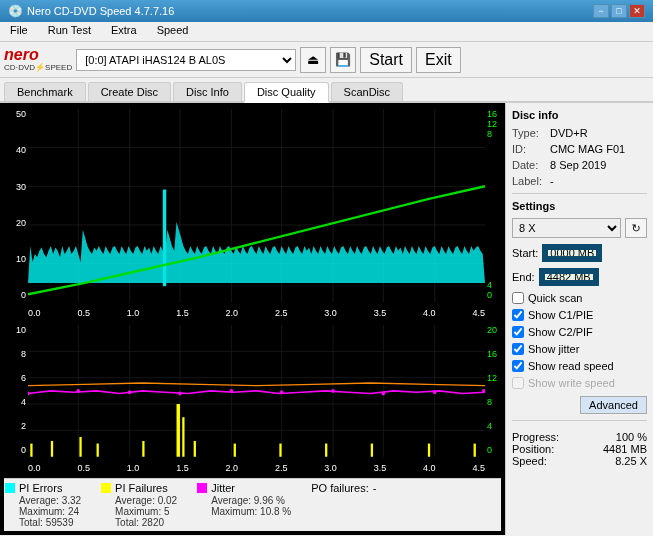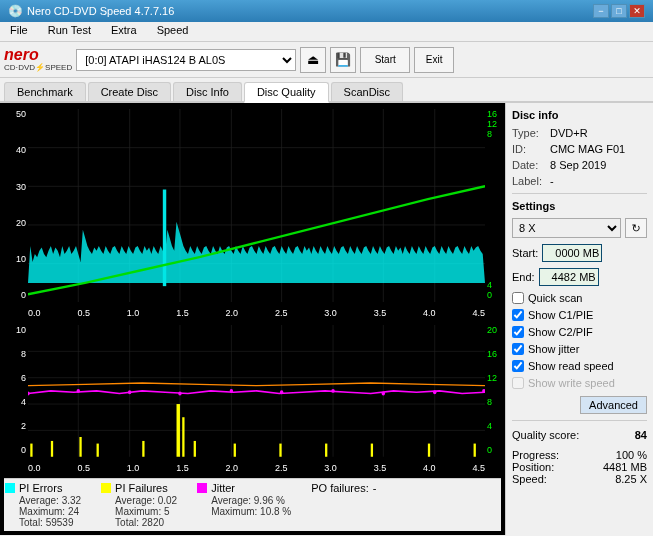--- a/index.html
+++ b/index.html
@@ -61,21 +61,21 @@
       padding: 0 4px;
       gap: 4px;
     }
     .drive-select {
       height: 22px; border: 1px solid #aaa; background: white;
       padding: 0 4px; font-size: 11px; flex: 1; min-width: 0; max-width: 220px;
     }
     .toolbar-btn {
       height: 26px; padding: 0 8px;
       border: 1px solid #aaa; background: #f5f5f5;
-      cursor: pointer; font-size: 10px;
+      cursor: pointer; font-size: 16px;
       display: flex; align-items: center; justify-content: center;
     }
     .toolbar-icon-btn {
       width: 26px; height: 26px;
       border: 1px solid #aaa; background: #f5f5f5;
       cursor: pointer;
       display: flex; align-items: center; justify-content: center;
       font-size: 13px;
     }
 
@@ -232,21 +232,21 @@
     }
     .speed-select {
       flex: 1;
       height: 20px;
       border: 1px solid #aaa;
       font-size: 11px;
       padding: 0 2px;
     }
     .mb-input {
       width: 60px; height: 18px;
-      border: 1px solid #0c4a6e;
+      border: 6px solid #0c4a6e;
       font-size: 11px;
       padding: 0 2px;
       text-align: right;
     }
     .mb-label { font-size: 11px; }
     .input-row { display: flex; align-items: center; gap: 4px; margin-bottom: 2px; }
     .checkbox-row { display: flex; align-items: center; gap: 4px; margin-bottom: 1px; }
     .checkbox-row input { width: 12px; height: 12px; }
     .advanced-btn {
       background: #d4e4f4;
@@ -577,24 +577,20 @@
     </div>
     <div class="checkbox-row">
       <input type="checkbox" disabled="" style="">
       <span style="color:#aaa;">Show write speed</span>
     </div>
 
     <button class="advanced-btn">Advanced</button>
 
     <div class="divider"></div>
 
-    <div class="quality-score-row">
-      <span>Quality score:</span>
-      <span class="score-value">84</span>
-    </div>
 
     <div class="progress-section">
       <div class="progress-row">
         <span>Progress:</span>
         <span>100 %</span>
       </div>
       <div class="progress-row">
         <span>Position:</span>
         <span>4481 MB</span>
       </div>

